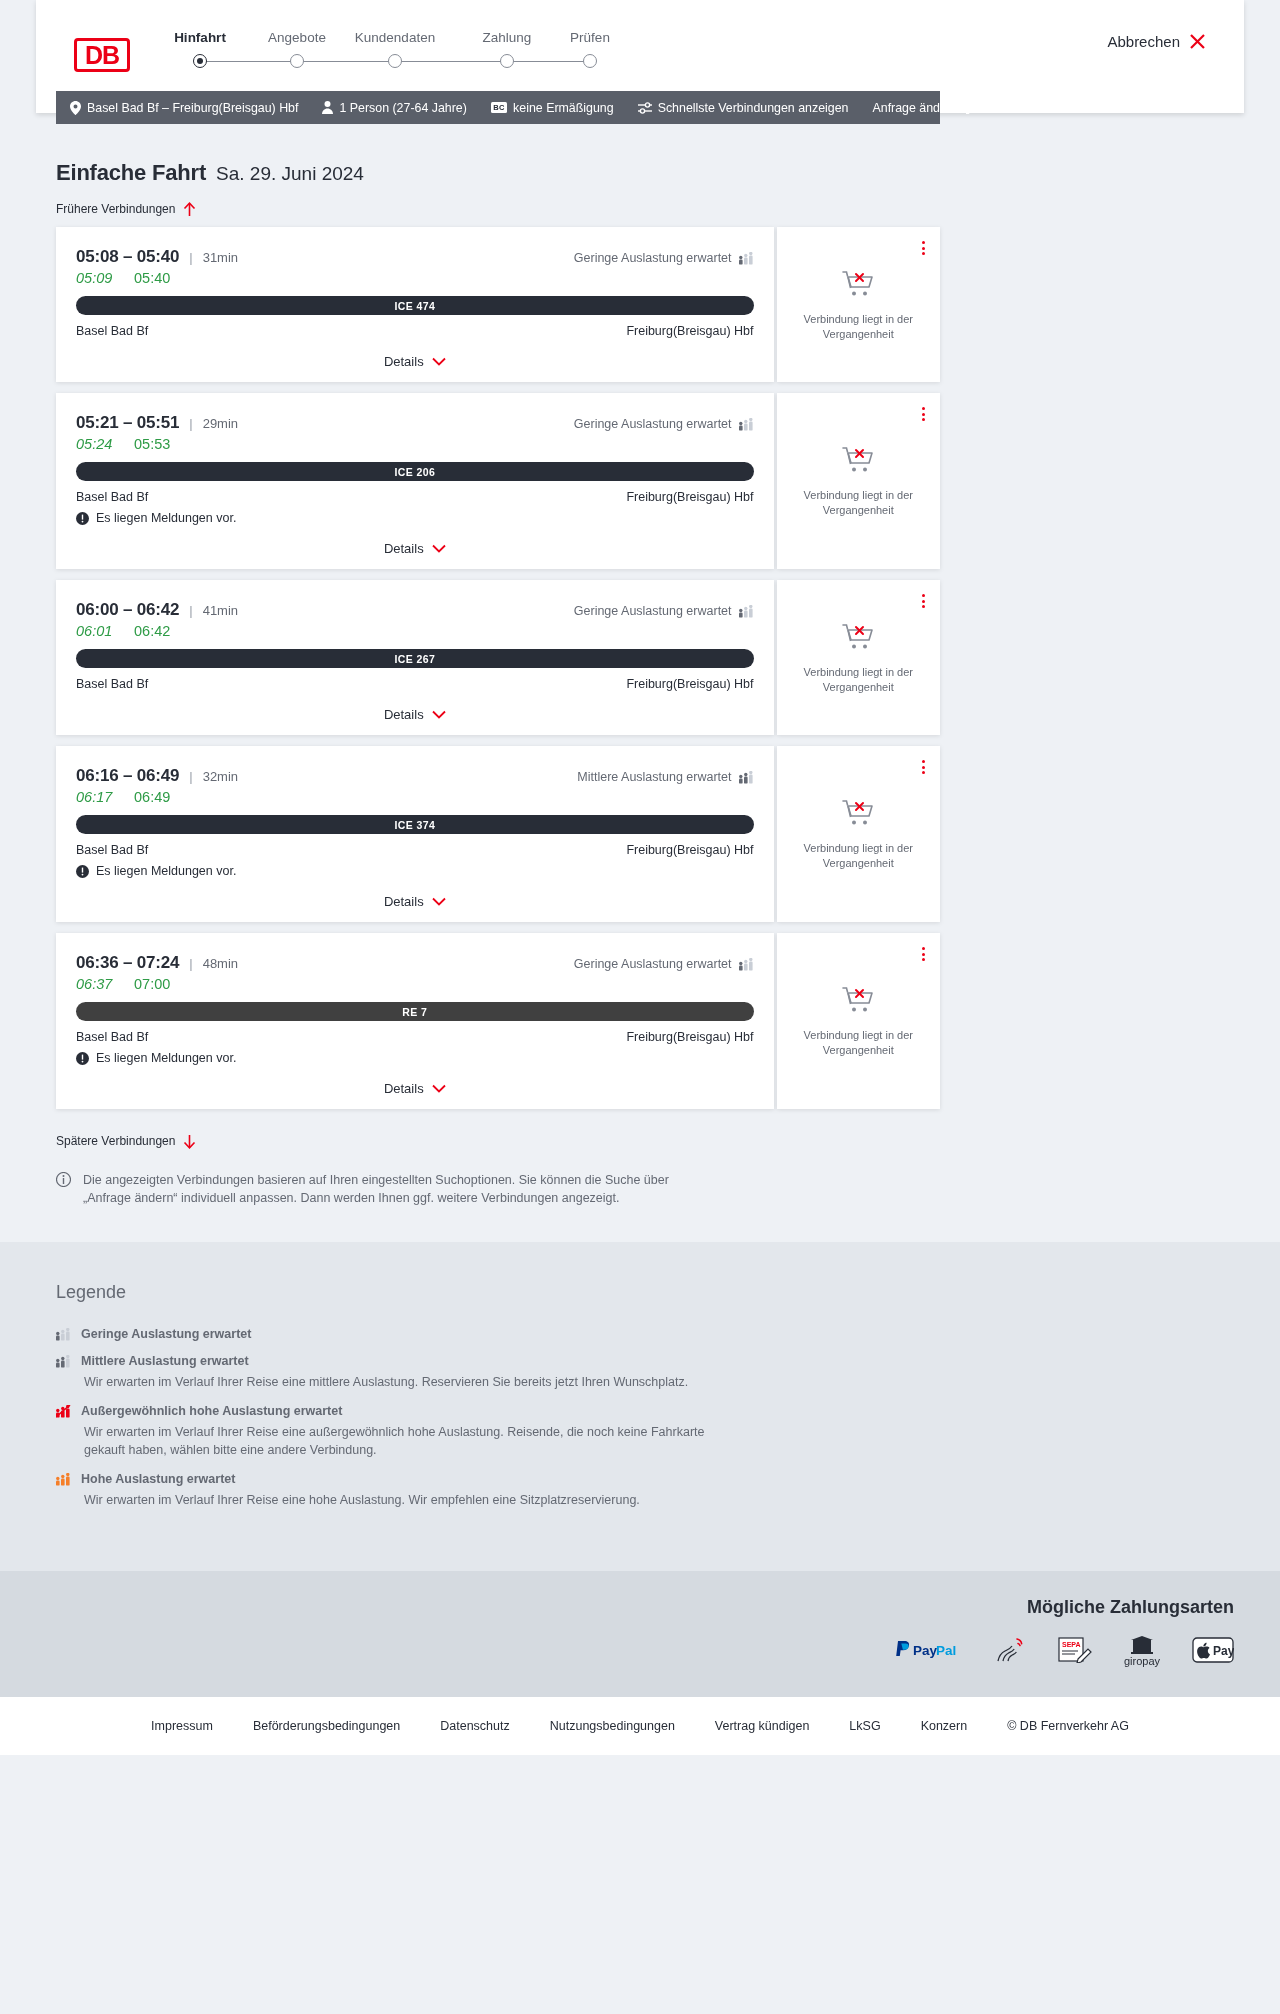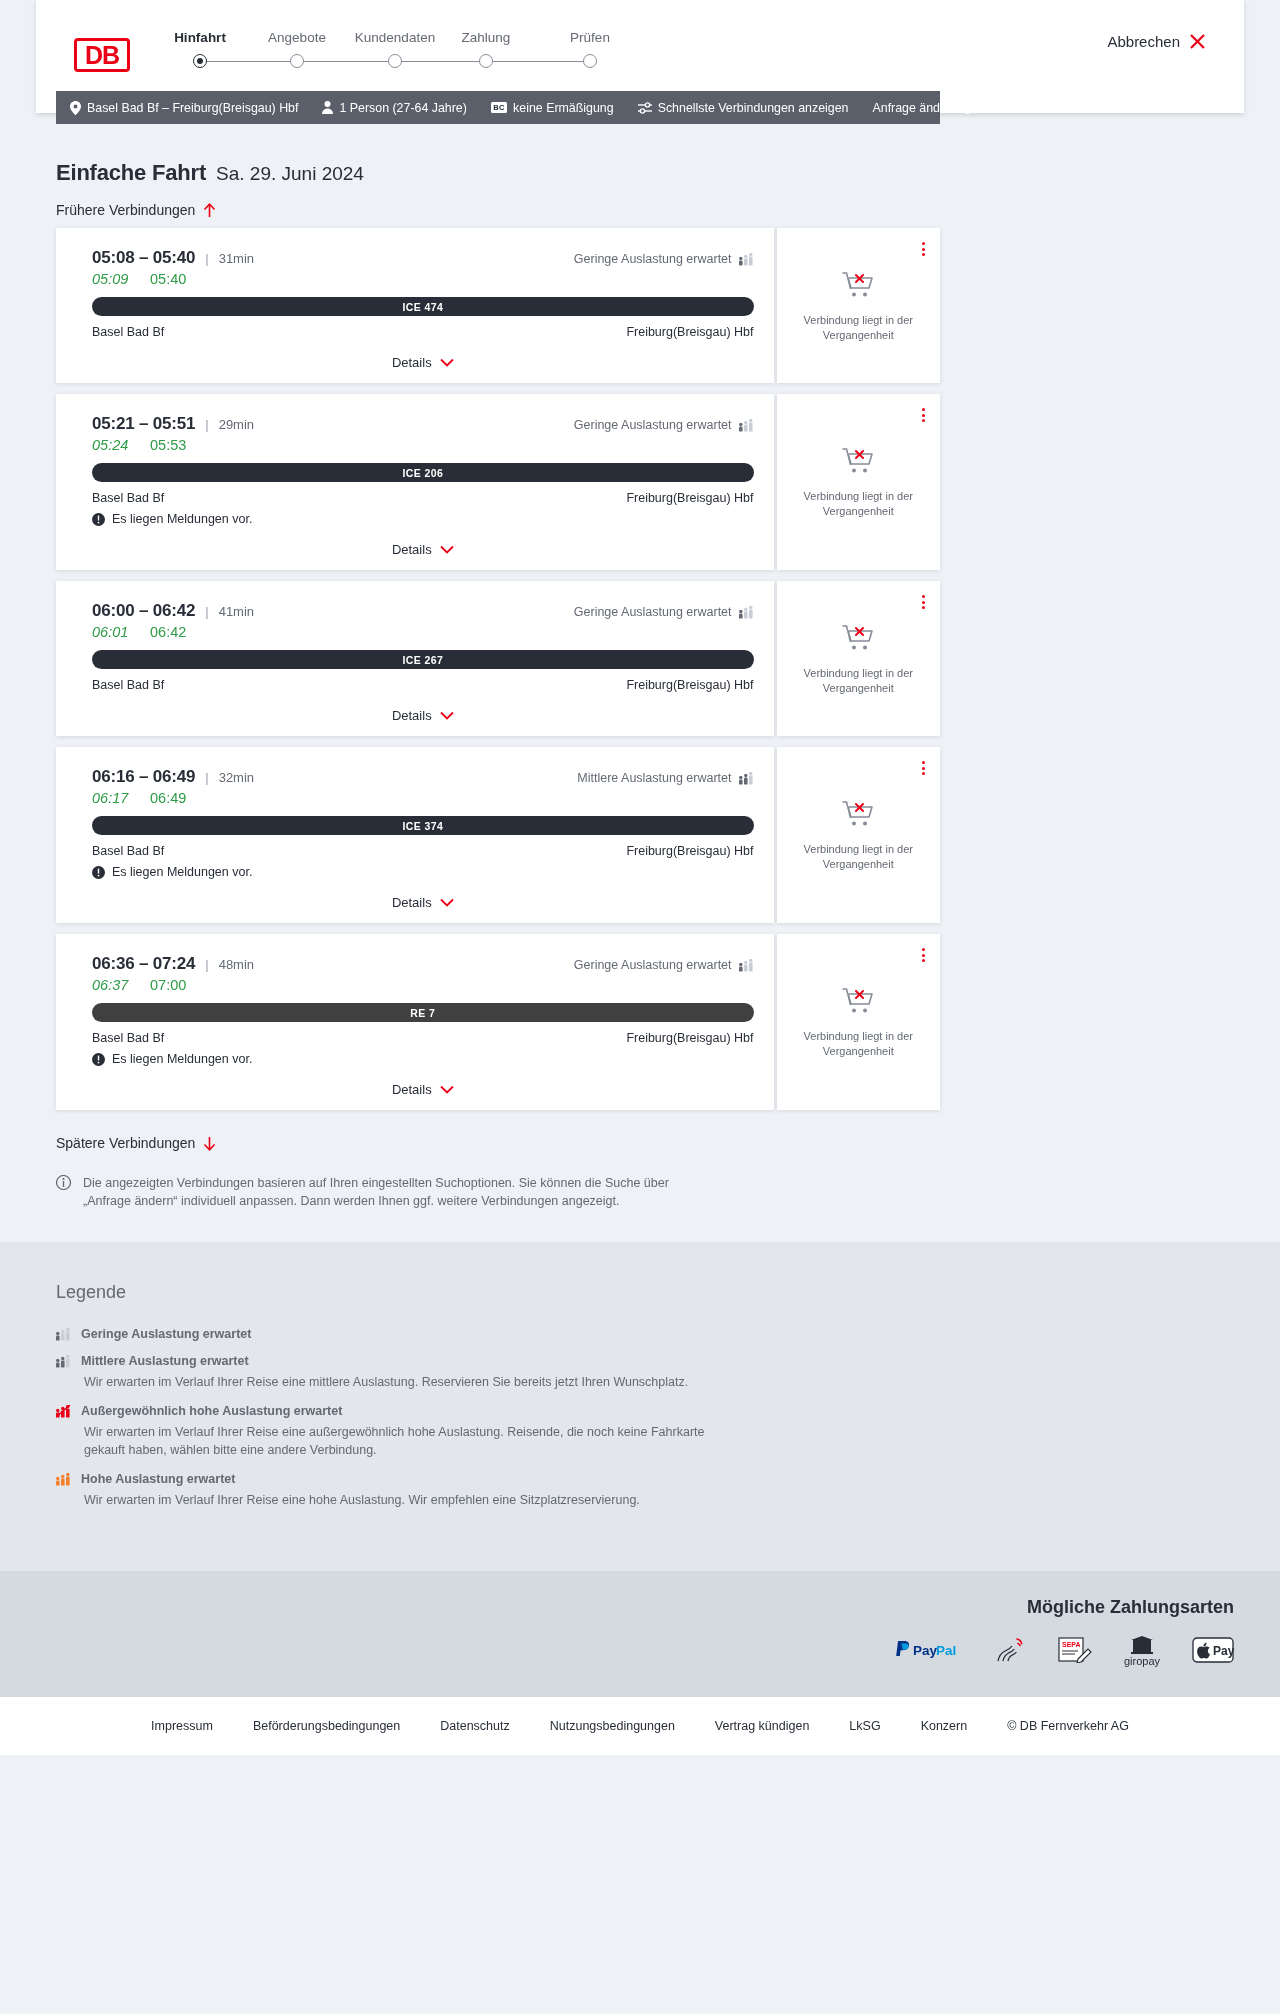--- a/index.html
+++ b/index.html
@@ -77,33 +77,33 @@
 
   
   .main{ position:absolute; left:0; top:124px; width:1280px; }
   .inner{ position:relative; width:884px; margin:0 56px; }
 
   .title-row{ padding:36px 0 0 0; display:flex; align-items:baseline; gap:10px; }
   .title-main{ font-size:22px; font-weight:bold; color:#282d37; letter-spacing:-.2px; }
   .title-date{ font-size:19px; color:#282d37; }
 
   .nav-link{
-    display:inline-flex; align-items:flex-end; gap:8px;
-    font-size:14px; color:#282d37; cursor:pointer;
+    display:inline-flex; align-items:flex-start; gap:8px;
+    font-size:12px; color:#282d37; cursor:pointer;
     margin:16px 0 10px 0;
   }
   .nav-link.later{ margin:14px 0 0 0; }
 
   
   .conn{
     display:flex; margin-bottom:11px; align-items:stretch;
     filter:drop-shadow(0 1px 2px rgba(0,0,0,.10));
   }
   .conn-left{
-    background:#fff; width:720px; padding:20px 20px 12px 36px;
+    background:#fff; width:720px; padding:20px 20px 12px 20px;
     position:relative;
   }
   .conn-right{
     background:#fff; width:164px; margin-left:3px;
     position:relative; display:flex; flex-direction:column;
     align-items:center; justify-content:center; padding:14px 10px;
   }
 
   .times-row{ display:flex; align-items:baseline; }
   .time-main{ font-size:17px; font-weight:bold; color:#282d37; letter-spacing:-.2px; }
@@ -211,21 +211,21 @@
           <div class="step-dot"></div>
         </div>
         <div class="step " style="left:81px;width:120px">
           <div class="step-label">Angebote</div>
           <div class="step-dot"></div>
         </div>
         <div class="step " style="left:179px;width:120px">
           <div class="step-label">Kundendaten</div>
           <div class="step-dot"></div>
         </div>
-        <div class="step " style="left:270px;width:120px">
+        <div class="step " style="left:291px;width:120px">
           <div class="step-label">Zahlung</div>
           <div class="step-dot"></div>
         </div>
         <div class="step " style="left:374px;width:120px">
           <div class="step-label">Prüfen</div>
           <div class="step-dot"></div>
         </div>
       </div>
 
     <div class="cancel-btn">

